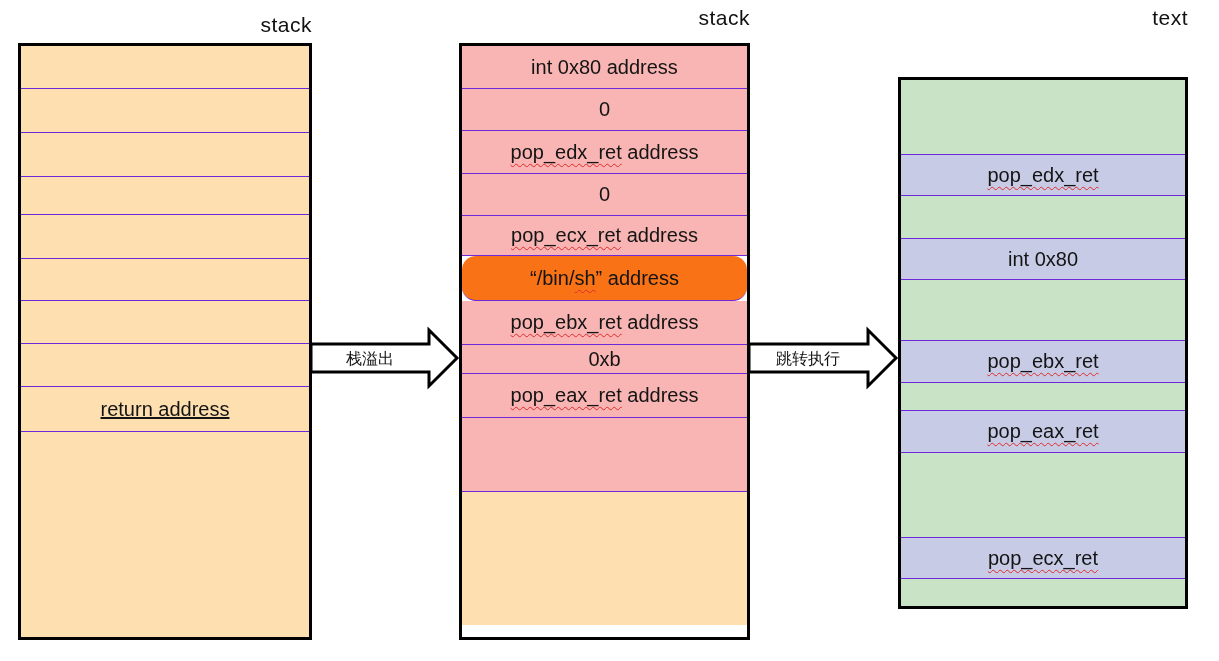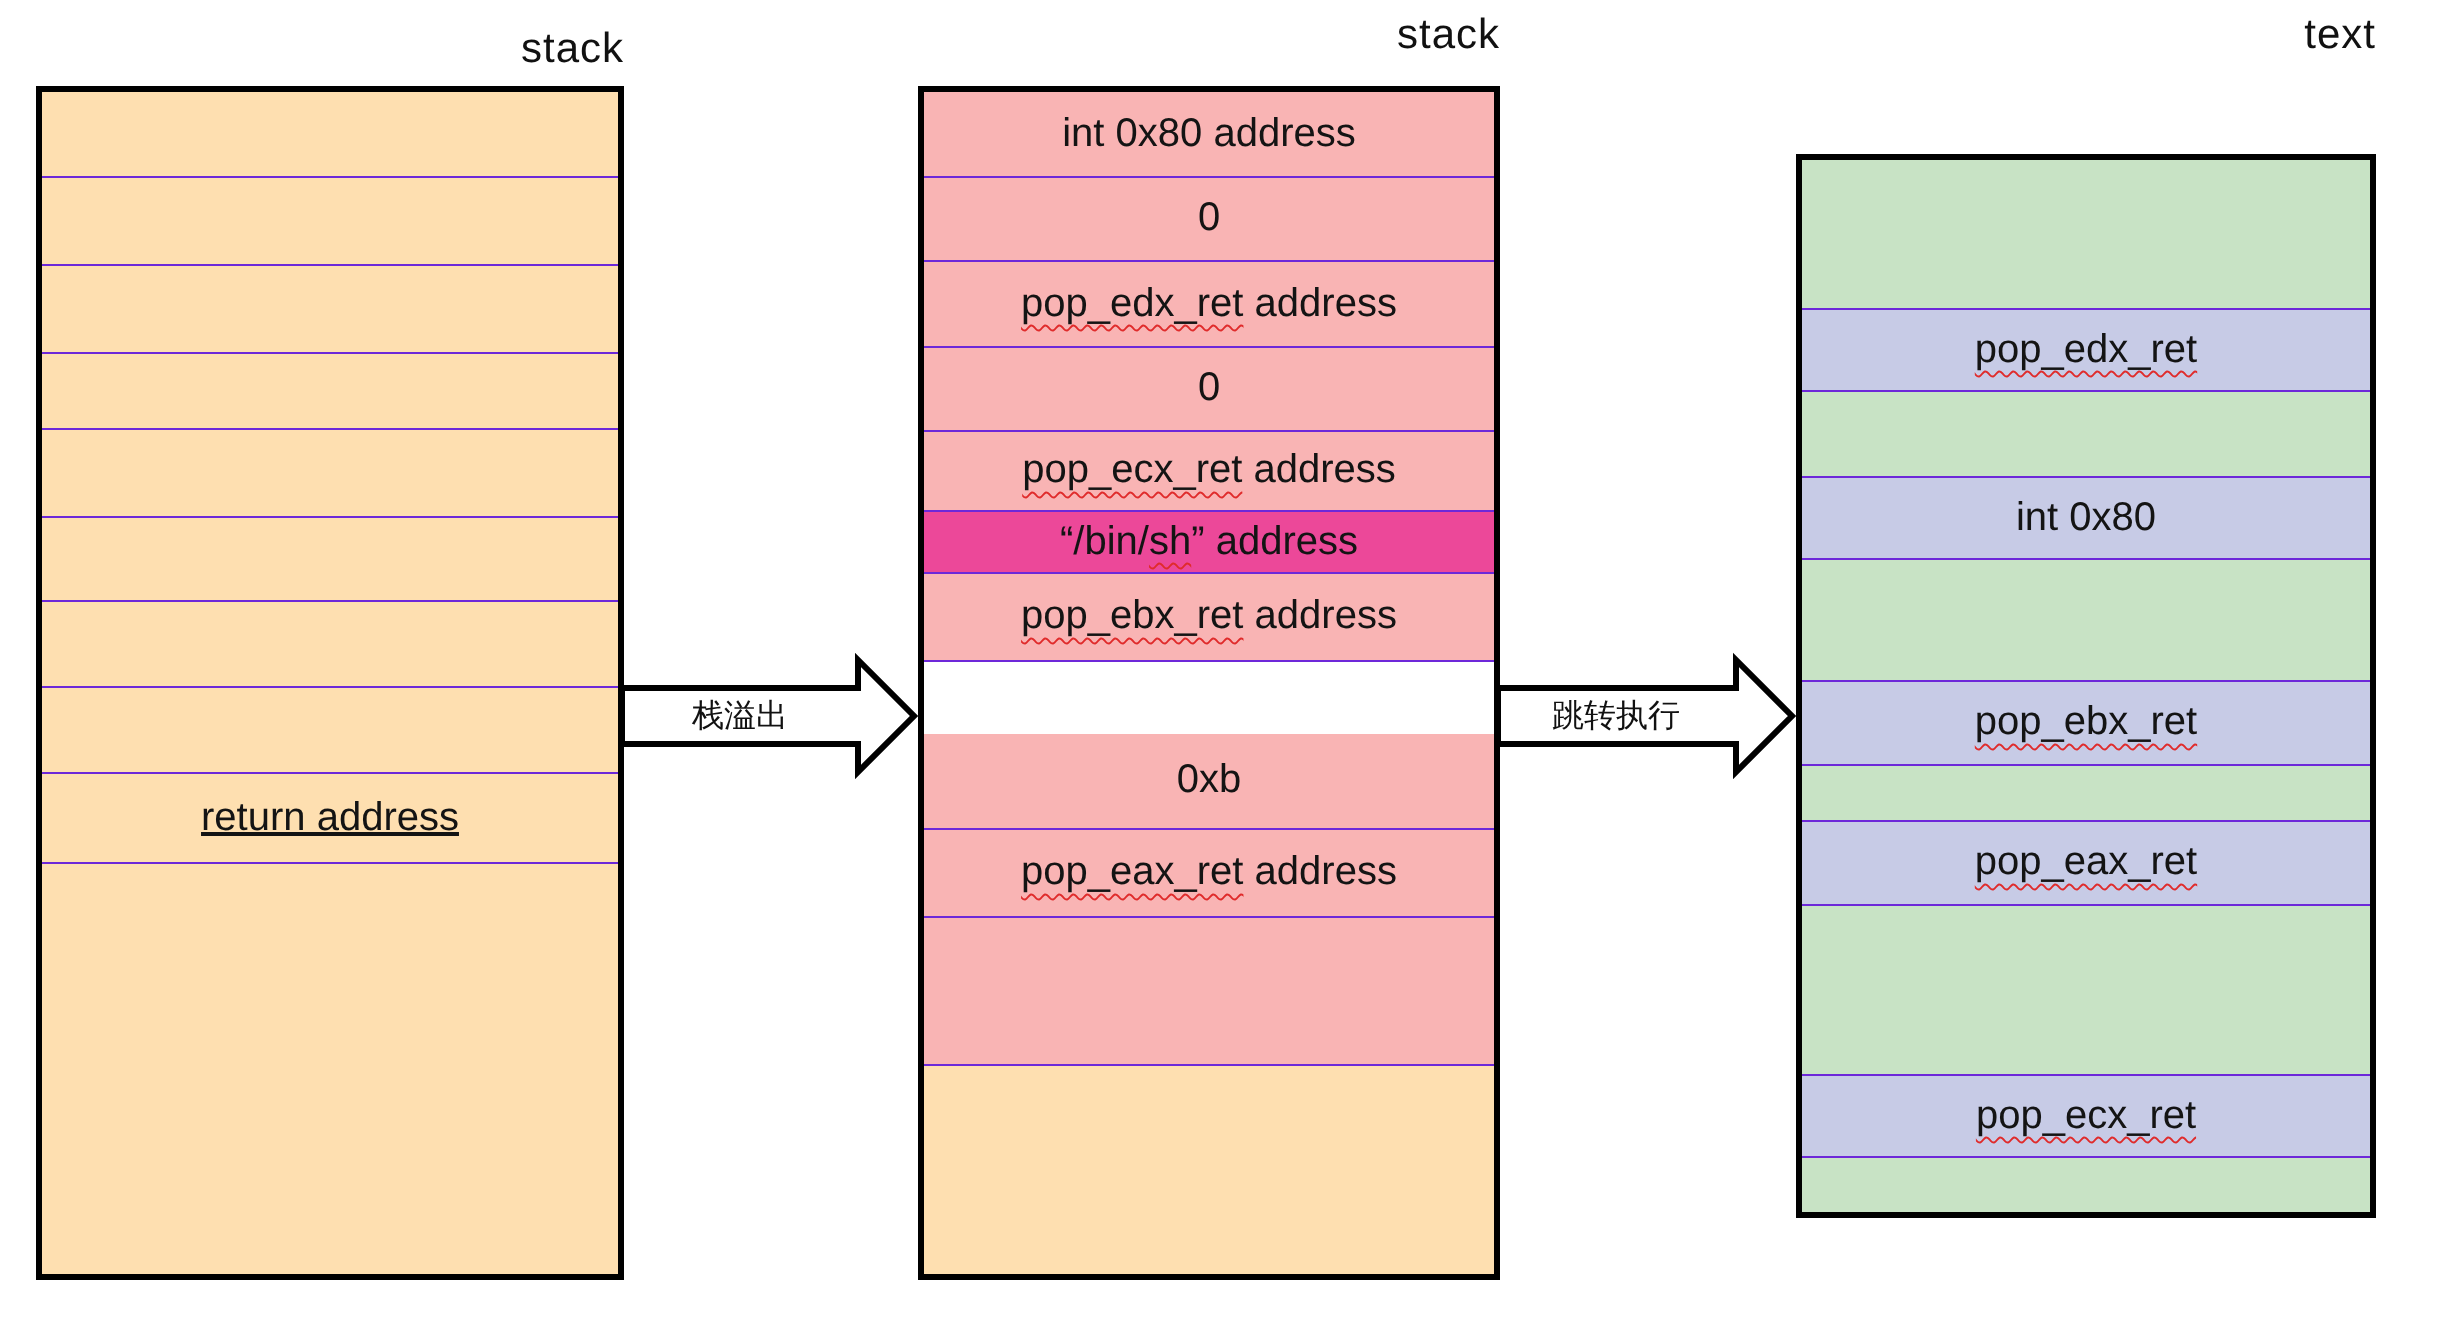--- a/index.html
+++ b/index.html
@@ -96,30 +96,30 @@
         <span class="wavy">pop_edx_ret</span>
         <span> address</span>
       </div>
       <div class="mrow" style="height: 42px; background: rgb(249, 180, 180);">
         <span>0</span>
       </div>
       <div class="mrow" style="height: 40px; background: rgb(249, 180, 180);">
         <span class="wavy">pop_ecx_ret</span>
         <span> address</span>
       </div>
-      <div class="mrow" style="height: 31px; background: #ec4899;">
+      <div class="mrow" style="height: 45px; background: #f97316; border-radius: 14px;">
         <span>“/bin/</span>
         <span class="wavy">sh</span>
         <span>” address</span>
       </div>
       <div class="mrow" style="height: 44px; background: rgb(249, 180, 180);">
         <span class="wavy">pop_ebx_ret</span>
         <span> address</span>
       </div>
-      <div class="mrow" style="height: 48px; background: rgb(249, 180, 180); margin-top: 36px;">
+      <div class="mrow" style="height: 29px; background: rgb(249, 180, 180);">
         <span>0xb</span>
       </div>
       <div class="mrow" style="height: 44px; background: rgb(249, 180, 180);">
         <span class="wavy">pop_eax_ret</span>
         <span> address</span>
       </div>
       <div class="mrow" style="height: 74px; background: rgb(249, 180, 180);"></div>
       <div class="mrow" style="height: 133px; background: rgb(254, 223, 176);"></div>
     </div>
   <div class="memcol" style="left:898px; top:77px; width:290px; height:532px;">

